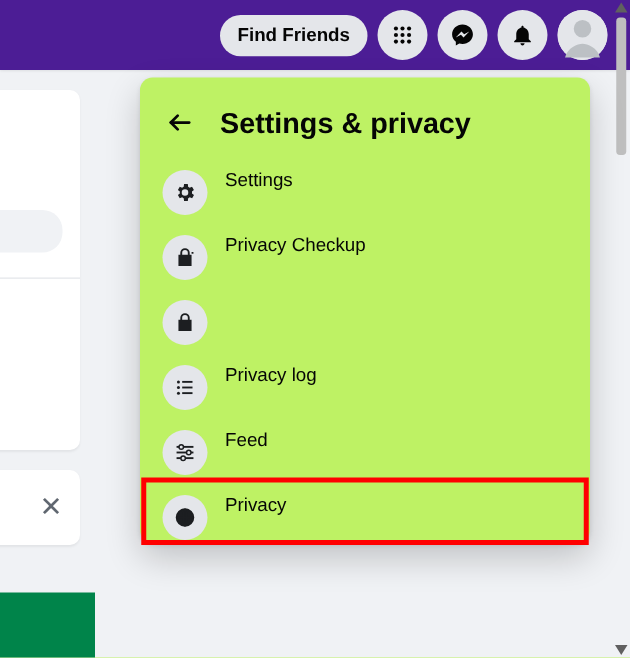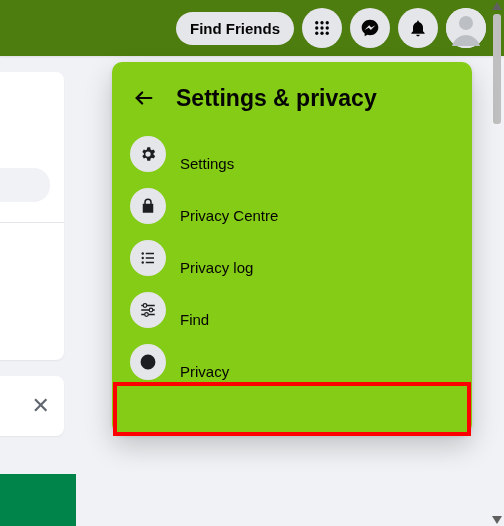--- a/index.html
+++ b/index.html
@@ -1,19 +1,19 @@
 <!DOCTYPE html>
 <html><head>
 <meta charset="utf-8">
 <style>
   * { box-sizing: border-box; margin: 0; padding: 0; font-family: -apple-system, BlinkMacSystemFont, "Segoe UI", Helvetica, Arial, sans-serif; }
   body { width: 504px; height: 526px; background: #f0f2f5; position: relative; overflow: hidden; }
 
   
-  .topbar { position: absolute; top: 0; left: 0; right: 0; height: 56px; background: #4d7c0f; display: flex; align-items: center; justify-content: flex-end; padding-right: 18px; gap: 8px; box-shadow: 0 1px 2px rgba(0,0,0,0.08); }
+  .topbar { position: absolute; top: 0; left: 0; right: 0; height: 56px; background: #4c1d95; display: flex; align-items: center; justify-content: flex-end; padding-right: 18px; gap: 8px; box-shadow: 0 1px 2px rgba(0,0,0,0.08); }
   .pill { background: #e4e6ea; border-radius: 18px; padding: 8px 14px; font-size: 15px; font-weight: 600; color: #050505; cursor: pointer; }
   .circ { width: 40px; height: 40px; border-radius: 50%; background: #e4e6ea; display: flex; align-items: center; justify-content: center; cursor: pointer; font-size: 18px; color: #050505; }
   .avatar-btn svg { display:block; }
 
   
   .scrollbar { position: absolute; right: 3px; top: 0; width: 8px; height: 100%; }
   .scrollbar .arrow { width: 0; height: 0; border-left: 5px solid transparent; border-right: 5px solid transparent; margin-left: -1px;}
   .scrollbar .arrow.up { border-bottom: 8px solid #606060; position:absolute; top:2px;}
   .scrollbar .arrow.dn { border-top: 8px solid #606060; position:absolute; bottom:2px;}
   .scrollbar .thumb { position:absolute; top:14px; width:8px; height:110px; background:#bfbfbf; border-radius:3px;}
@@ -21,27 +21,27 @@
   
   .bg-card { position: absolute; background: #ffffff; border-radius: 8px; box-shadow: 0 1px 2px rgba(0,0,0,0.06); }
   .card1 { left: -40px; top: 72px; width: 104px; height: 288px; }
   .card1 .slot { position:absolute; left:12px; top:96px; width:78px; height:34px; background:#f0f2f5; border-radius:16px; }
   .card1 .hr { position:absolute; left:0; right:0; top:150px; height:1px; background:#e4e6ea; }
   .card2 { left: -40px; top: 376px; width: 104px; height: 60px; display:flex; align-items:center; justify-content:flex-end; padding-right:14px;}
   .card2 .x { font-size:22px; color:#606770; }
   .greenblock { position:absolute; left:0; bottom:0; width:76px; height:52px; background:#00844a; }
 
   
-  .panel { position: absolute; left: 112px; top: 62px; width: 360px; height: 372px; background: #84cc16; border-radius: 10px; box-shadow: 0 12px 28px rgba(0,0,0,0.2), 0 2px 4px rgba(0,0,0,0.1); padding: 14px 8px 8px 8px; }
+  .panel { position: absolute; left: 112px; top: 62px; width: 360px; height: 372px; background: #bef264; border-radius: 10px; box-shadow: 0 12px 28px rgba(0,0,0,0.2), 0 2px 4px rgba(0,0,0,0.1); padding: 14px 8px 8px 8px; }
   .panel-header { display: flex; align-items: center; gap: 16px; padding: 6px 8px 14px 8px; }
   .back-btn { width: 32px; height: 32px; border-radius: 50%; display:flex; align-items:center; justify-content:center; cursor:pointer; font-size:20px; color:#050505; }
   .panel-title { font-size: 23px; font-weight: 800; color: #050505; }
 
   .menu { display:flex; flex-direction:column; }
-  .item { display:flex; align-items:flex-end; gap:14px; padding: 8px 10px; border-radius: 8px; cursor:pointer; }
+  .item { display:flex; align-items:flex-start; gap:14px; padding: 8px 10px; border-radius: 8px; cursor:pointer; }
   .item .ico { width: 36px; height: 36px; border-radius: 50%; background:#e4e6ea; display:flex; align-items:center; justify-content:center; }
   .item .ico svg { width:18px; height:18px; fill:#1c1e21; }
   .item .label { font-size:15px; font-weight:500; color:#050505; }
 
   .hl { position:absolute; left: 113px; top: 382px; width: 358px; height: 54px; border: 4px solid #ff0000; pointer-events:none; }
 
 </style>
 </head>
 <body>
 
@@ -112,28 +112,35 @@
 
     <div class="item">
       <div class="ico">
         <svg viewBox="0 0 24 24">
             <path d="M19.4 13a7.8 7.8 0 0 0 .1-1 7.8 7.8 0 0 0-.1-1l2.1-1.6-2-3.5-2.5 1a7.6 7.6 0 0 0-1.7-1L15 3h-4l-.4 2.9a7.6 7.6 0 0 0-1.7 1l-2.5-1-2 3.5L6.5 11a7.8 7.8 0 0 0-.1 1 7.8 7.8 0 0 0 .1 1l-2.1 1.6 2 3.5 2.5-1a7.6 7.6 0 0 0 1.7 1L11 21h4l.4-2.9a7.6 7.6 0 0 0 1.7-1l2.5 1 2-3.5zM12 15.5A3.5 3.5 0 1 1 15.5 12 3.5 3.5 0 0 1 12 15.5z"></path>
           </svg>
       </div>
       <span class="label">Settings</span>
     </div>
 
+    <div class="item">
+      <div class="ico">
+        <svg viewBox="0 0 24 24">
+            <path d="M17 9V7a5 5 0 0 0-10 0v2H5v12h14V9zm-8-2a3 3 0 0 1 6 0v2H9zM19 6h2v2h-2z"></path>
+          </svg>
+      </div>
+      <span class="label">Privacy Checkup</span>
+    </div>
 
     <div class="item">
       <div class="ico">
         <svg viewBox="0 0 24 24">
             <path d="M17 9V7a5 5 0 0 0-10 0v2H5v12h14V9zm-8-2a3 3 0 0 1 6 0v2H9z"></path>
           </svg>
       </div>
-      <span class="label">Privacy Centre</span>
     </div>
 
     <div class="item">
       <div class="ico">
         <svg viewBox="0 0 24 24">
             <circle cx="5" cy="6" r="1.6"></circle>
             <rect x="9" y="5" width="11" height="2"></rect>
             <circle cx="5" cy="12" r="1.6"></circle>
             <rect x="9" y="11" width="11" height="2"></rect>
             <circle cx="5" cy="18" r="1.6"></circle>
@@ -147,21 +154,21 @@
       <div class="ico">
         <svg viewBox="0 0 24 24">
             <rect x="3" y="5" width="18" height="2"></rect>
             <circle cx="8" cy="6" r="2.4" fill="#e4e6ea" stroke="#1c1e21" stroke-width="1.6"></circle>
             <rect x="3" y="11" width="18" height="2"></rect>
             <circle cx="16" cy="12" r="2.4" fill="#e4e6ea" stroke="#1c1e21" stroke-width="1.6"></circle>
             <rect x="3" y="17" width="18" height="2"></rect>
             <circle cx="10" cy="18" r="2.4" fill="#e4e6ea" stroke="#1c1e21" stroke-width="1.6"></circle>
           </svg>
       </div>
-      <span class="label">Find</span>
+      <span class="label">Feed</span>
     </div>
 
     <div class="item">
       <div class="ico">
         <svg viewBox="0 0 24 24" fill="none" stroke="#1c1e21" stroke-width="1.8">
             <circle cx="12" cy="12" r="9"></circle>
             <path d="M3 12h18M12 3c2.5 3 2.5 15 0 18M12 3c-2.5 3-2.5 15 0 18"></path>
           </svg>
       </div>
       <span class="label">Privacy</span>

